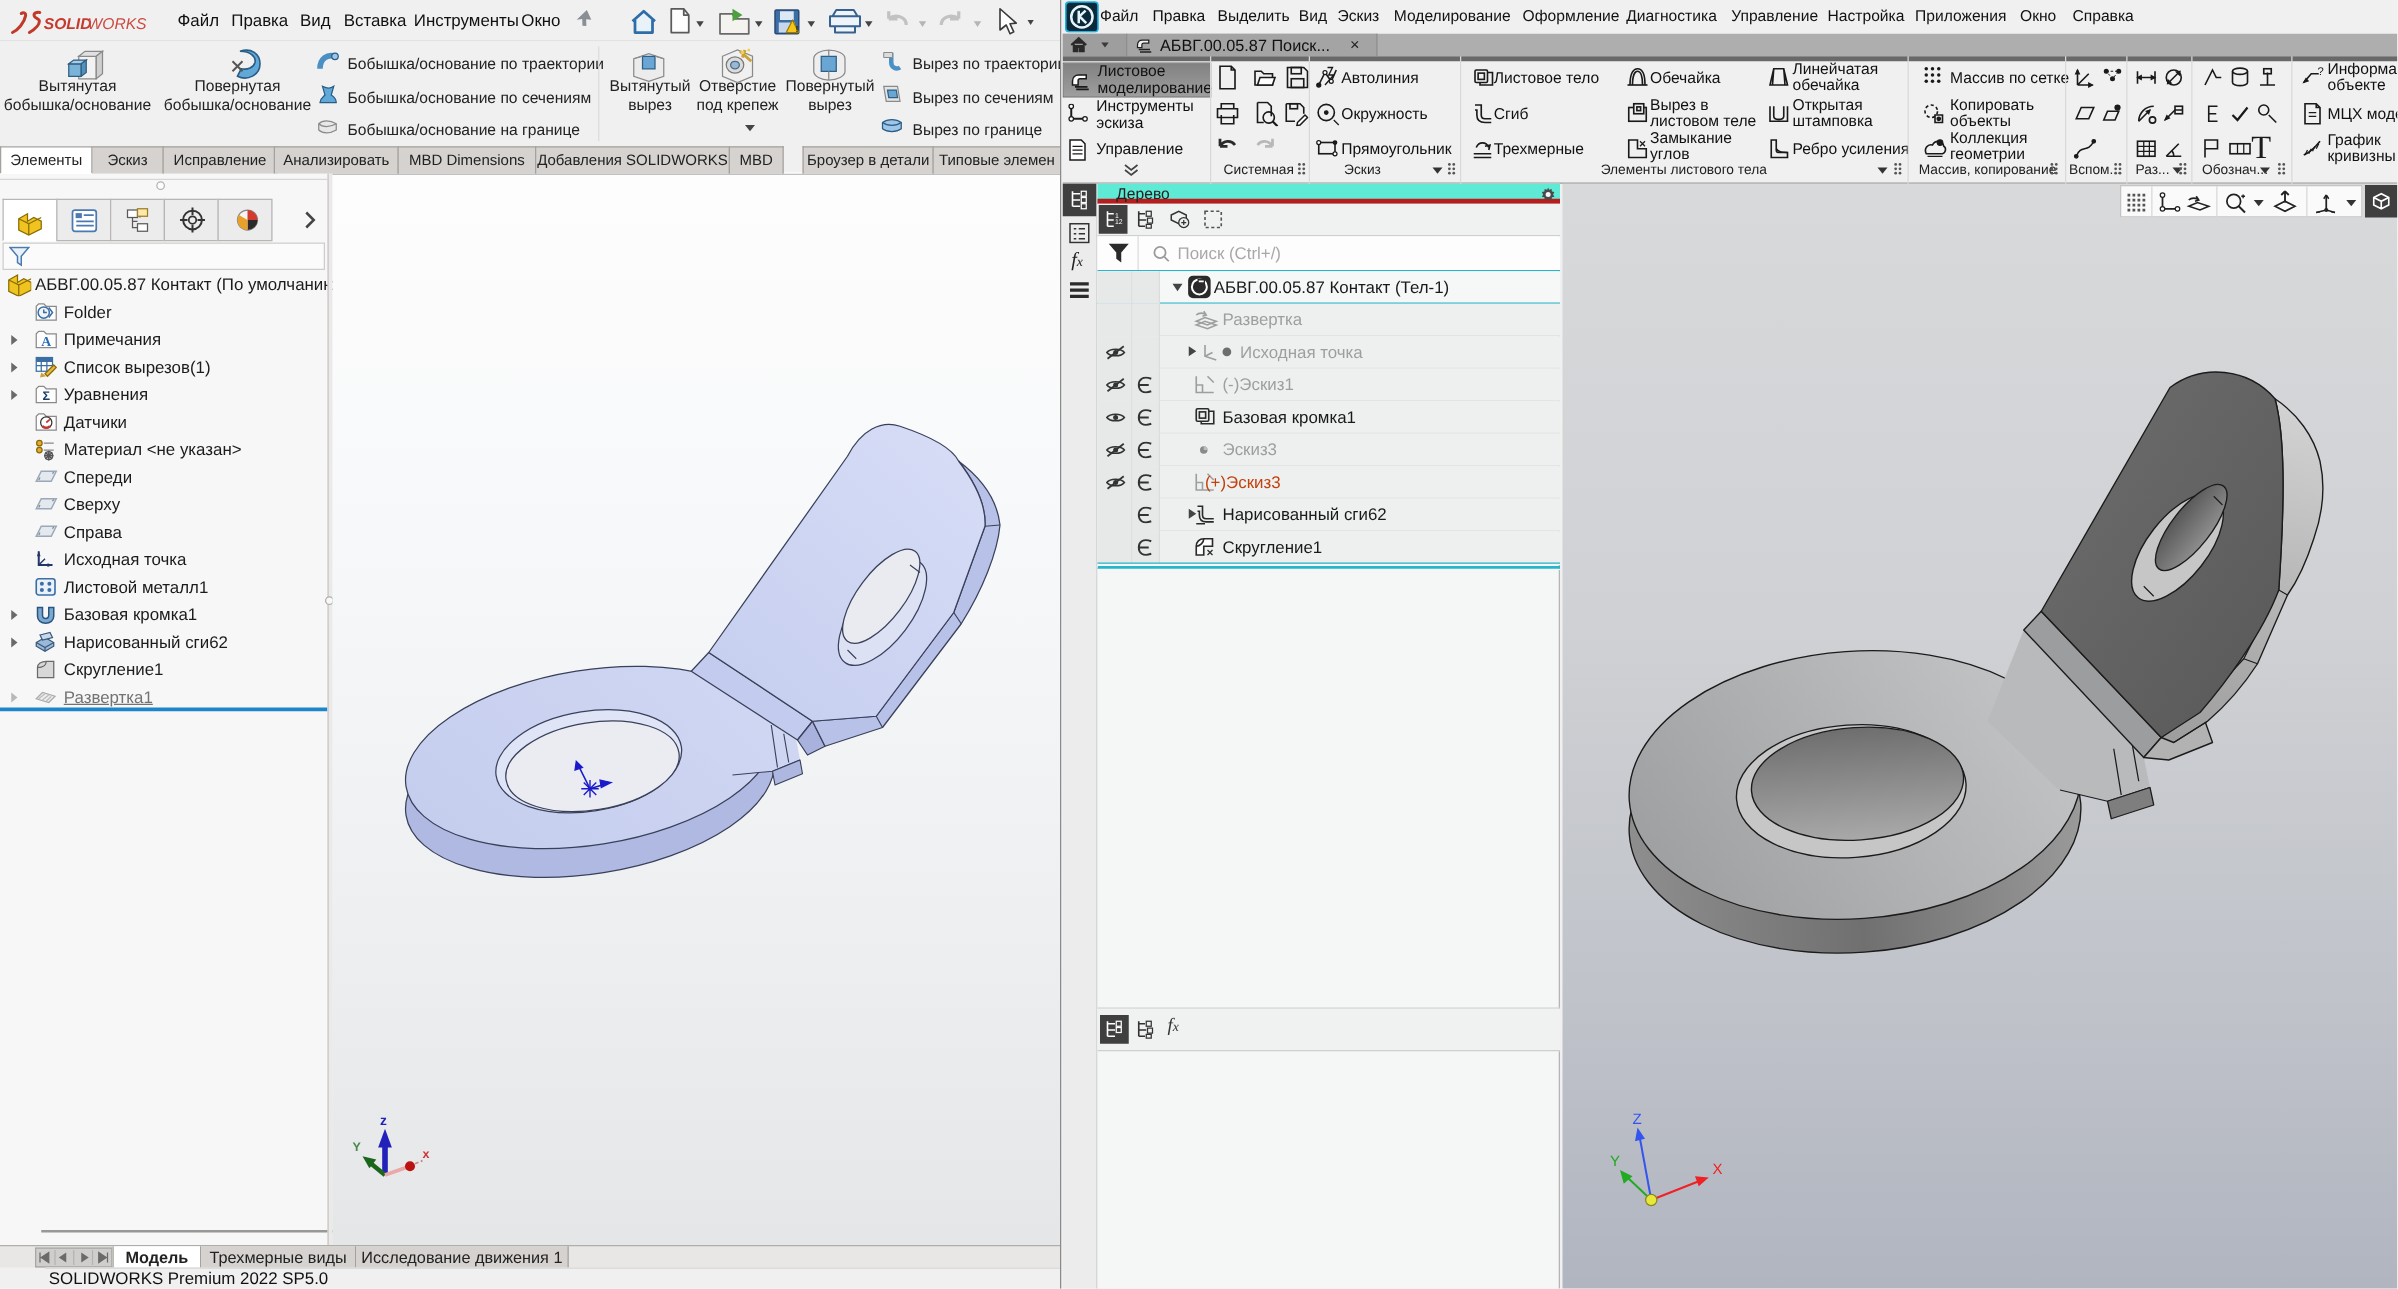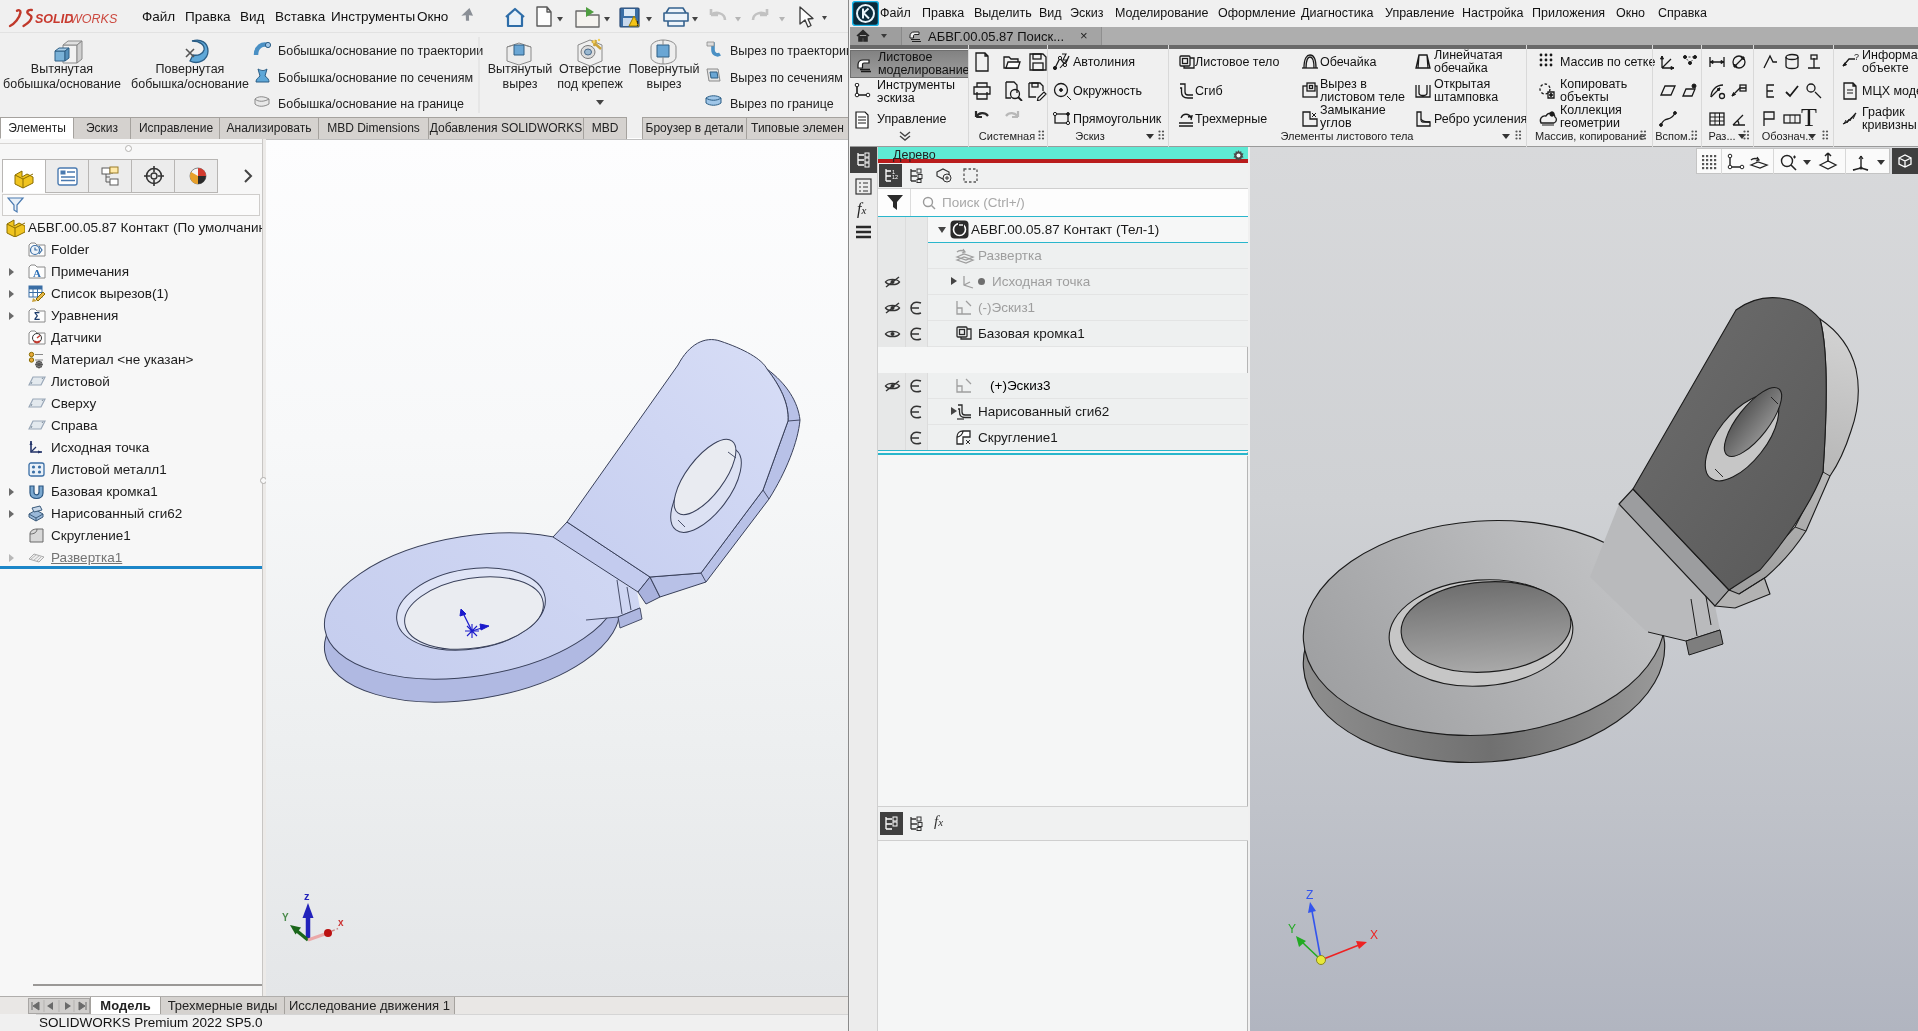--- a/index.html
+++ b/index.html
@@ -306,21 +306,21 @@
                 <circle cx="11" cy="13.5" r="3.2" fill="#b8b8b8" stroke="#555"></circle>
                 <path d="M11 9.6 L11 17.4 M7.2 13.5 L14.8 13.5 M8.3 10.8 L13.7 16.2 M8.3 16.2 L13.7 10.8" stroke="#555" stroke-width="1.1"></path>
               </svg>
               <span class="lbl" style="left:51px">Материал &lt;не указан&gt;</span>
             </div>
 <div class="tr" style="left:0;top:232px;width:258px">
               <svg class="abs" style="left:27px;top:2px" width="20" height="18" viewBox="0 0 18 18">
                 <path d="M1 12 L5 4 L17 4 L13 12 Z" fill="rgba(190,205,220,0.35)" stroke="#9aa8b8" stroke-width="1.2"></path>
                 <path d="M3 11 L4 9 M14 6 L15 4.5" stroke="#7a8a9a"></path>
               </svg>
-              <span class="lbl" style="left:51px">Листовой</span>
+              <span class="lbl" style="left:51px">Спереди</span>
             </div>
 <div class="tr" style="left:0;top:254px;width:258px">
               <svg class="abs" style="left:27px;top:2px" width="20" height="18" viewBox="0 0 18 18">
                 <path d="M1 12 L5 4 L17 4 L13 12 Z" fill="rgba(190,205,220,0.35)" stroke="#9aa8b8" stroke-width="1.2"></path>
                 <path d="M3 11 L4 9 M14 6 L15 4.5" stroke="#7a8a9a"></path>
               </svg>
               <span class="lbl" style="left:51px">Сверху</span>
             </div>
 <div class="tr" style="left:0;top:276px;width:258px">
               <svg class="abs" style="left:27px;top:2px" width="20" height="18" viewBox="0 0 18 18">
@@ -961,38 +961,57 @@
                 <path d="M12 2 C5 -0.5 2 3 2 7 C2 11 5 14.5 12 12 M2 7 L10 7" fill="none" stroke="#333" stroke-width="1.5"></path>
               </svg>
             </div>
             <svg class="abs" style="left:77px;top:4px" width="18" height="18" viewBox="0 0 18 18">
               <rect x="2" y="2" width="10" height="10" rx="1" stroke="#2a2a2a" fill="none" stroke-width="1.3"></rect>
               <path d="M12 4 L16 4 L16 14 L6 14 L6 12" stroke="#2a2a2a" fill="none" stroke-width="1.3"></path>
               <rect x="4.5" y="4.5" width="5" height="5" stroke="#2a2a2a" fill="none" stroke-width="1.3"></rect>
             </svg>
             <span class="txt" style="left:100px;color:#1a1a1a">Базовая кромка1</span>
           </div>
+          <div class="kp-row" style="top:200px;background:#eef0f0;border-bottom:1px solid #e3e4e4">
+            <div class="eyecell">
+              <svg class="abs" style="left:6px;top:7px" width="17" height="12" viewBox="0 0 17 12">
+                <path d="M1.5 6 C4 2.5 13 2.5 15.5 6 C13 9.5 4 9.5 1.5 6 Z" fill="none" stroke="#333" stroke-width="1.3"></path>
+                <circle cx="8.5" cy="6" r="2" fill="#333"></circle>
+                <path d="M2 11 L15 1" stroke="#333" stroke-width="1.4"></path>
+              </svg>
+            </div>
+            <div class="incell">
+              <svg class="abs" style="left:3px;top:6px" width="15" height="14" viewBox="0 0 15 14">
+                <path d="M12 2 C5 -0.5 2 3 2 7 C2 11 5 14.5 12 12 M2 7 L10 7" fill="none" stroke="#333" stroke-width="1.5"></path>
+              </svg>
+            </div>
+            <svg class="abs" style="left:80px;top:8px" width="10" height="10" viewBox="0 0 10 10">
+              <circle cx="5" cy="5" r="3" fill="#8a8a8a"></circle>
+              <path d="M5 2 A3 3 0 0 1 8 5 L5 5 Z" fill="#bdbdbd"></path>
+            </svg>
+            <span class="txt" style="left:100px;color:#9e9e9e">Эскиз3</span>
+          </div>
           <div class="kp-row" style="top:226px;background:#eef0f0;border-bottom:1px solid #e3e4e4">
             <div class="eyecell">
               <svg class="abs" style="left:6px;top:7px" width="17" height="12" viewBox="0 0 17 12">
                 <path d="M1.5 6 C4 2.5 13 2.5 15.5 6 C13 9.5 4 9.5 1.5 6 Z" fill="none" stroke="#333" stroke-width="1.3"></path>
                 <circle cx="8.5" cy="6" r="2" fill="#333"></circle>
                 <path d="M2 11 L15 1" stroke="#333" stroke-width="1.4"></path>
               </svg>
             </div>
             <div class="incell">
               <svg class="abs" style="left:3px;top:6px" width="15" height="14" viewBox="0 0 15 14">
                 <path d="M12 2 C5 -0.5 2 3 2 7 C2 11 5 14.5 12 12 M2 7 L10 7" fill="none" stroke="#333" stroke-width="1.5"></path>
               </svg>
             </div>
             <svg class="abs" style="left:77px;top:4px" width="18" height="18" viewBox="0 0 18 18">
               <path d="M2 2 L2 15 L16 15 M2 9 L7 9 L7 15" stroke="#9e9e9e" fill="none" stroke-width="1.3"></path>
               <path d="M11 2 L16 7" stroke="#9e9e9e" fill="none" stroke-width="1.3"></path>
             </svg>
-            <span class="txt" style="left:112px;color:#000000">(+)Эскиз3</span>
+            <span class="txt" style="left:86px;color:#c2410c">(+)Эскиз3</span>
           </div>
           <div class="kp-row" style="top:252px;background:#eef0f0;border-bottom:1px solid #e3e4e4">
             <div class="eyecell"></div>
             <div class="incell">
               <svg class="abs" style="left:3px;top:6px" width="15" height="14" viewBox="0 0 15 14">
                 <path d="M12 2 C5 -0.5 2 3 2 7 C2 11 5 14.5 12 12 M2 7 L10 7" fill="none" stroke="#333" stroke-width="1.5"></path>
               </svg>
             </div>
             <div class="abs" style="left:73px;top:8px;width:0;height:0;border-left:6px solid #444;border-top:4.5px solid transparent;border-bottom:4.5px solid transparent"></div>
             <svg class="abs" style="left:77px;top:4px" width="18" height="18" viewBox="0 0 18 18">

